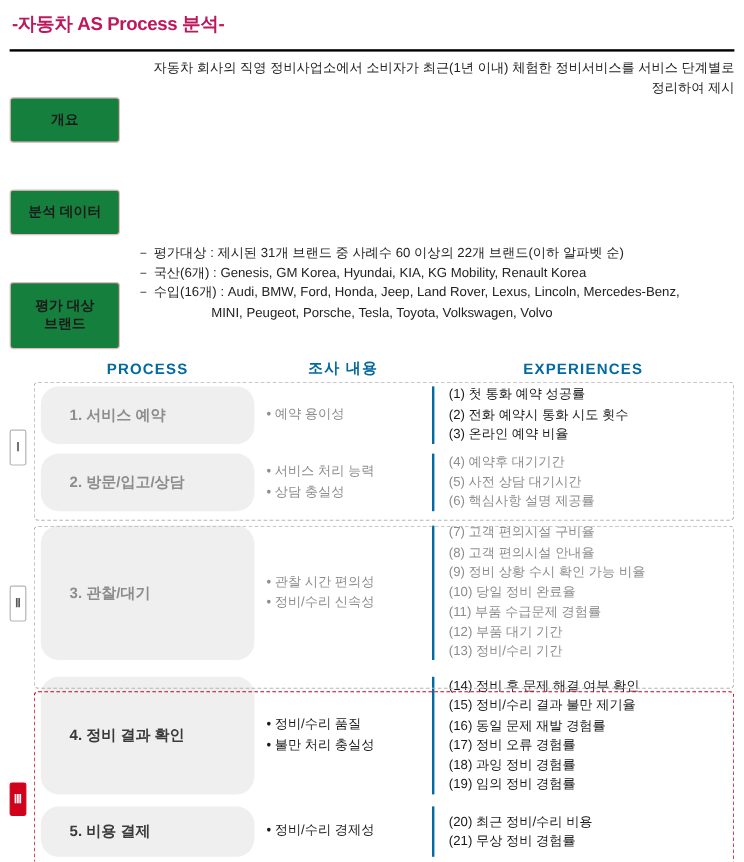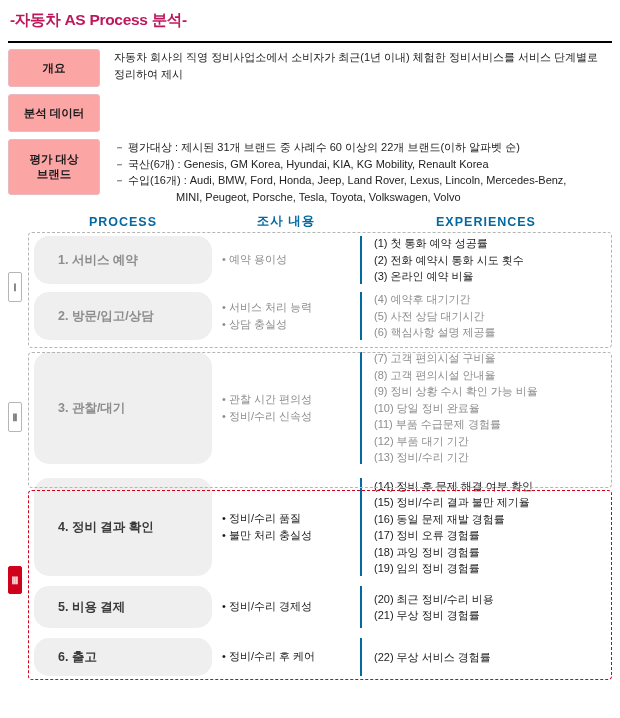--- a/index.html
+++ b/index.html
@@ -34,43 +34,44 @@
   .info-block { padding: 6px 8px 0 8px; }
   .info-row {
     display: flex;
     align-items: flex-start;
     margin-bottom: 7px;
   }
   .tag {
     width: 92px;
     min-height: 38px;
     flex: 0 0 92px;
-    background: #fca5a5;
+    background: #15803d;
     border: 1px solid #e8b9c1;
     border-radius: 3px;
     display: flex;
     align-items: center;
     justify-content: center;
     text-align: center;
     font-size: 11.5px;
     font-weight: bold;
     color: #1a1a1a;
     line-height: 1.3;
     padding: 4px 2px;
+    margin-top: 32px;
   }
   .tag.tall { min-height: 56px; }
   .info-body {
     padding-left: 14px;
     font-size: 11px;
     line-height: 1.5;
     color: #222;
     flex: 1;
   }
   .info-body .ln { white-space: nowrap; }
-  .info-body .ln.wrapok { white-space: normal; }
+  .info-body .ln.wrapok { white-space: normal; text-align: right; }
   .ind { padding-left: 9px; }
 
   
   .table-area {
     position: relative;
     margin-top: 8px;
     padding-left: 8px;
     padding-right: 8px;
   }
   .col-head {

